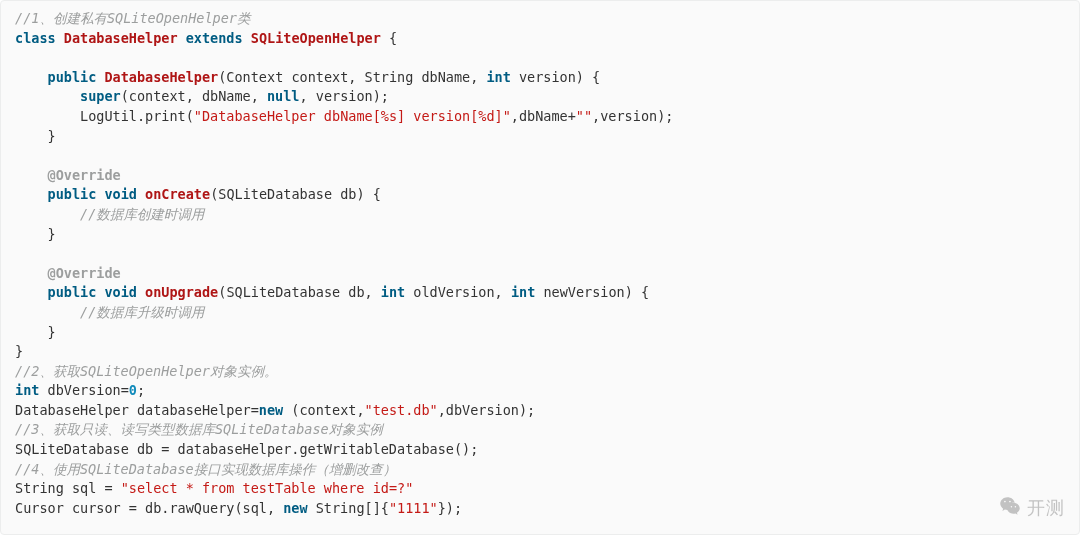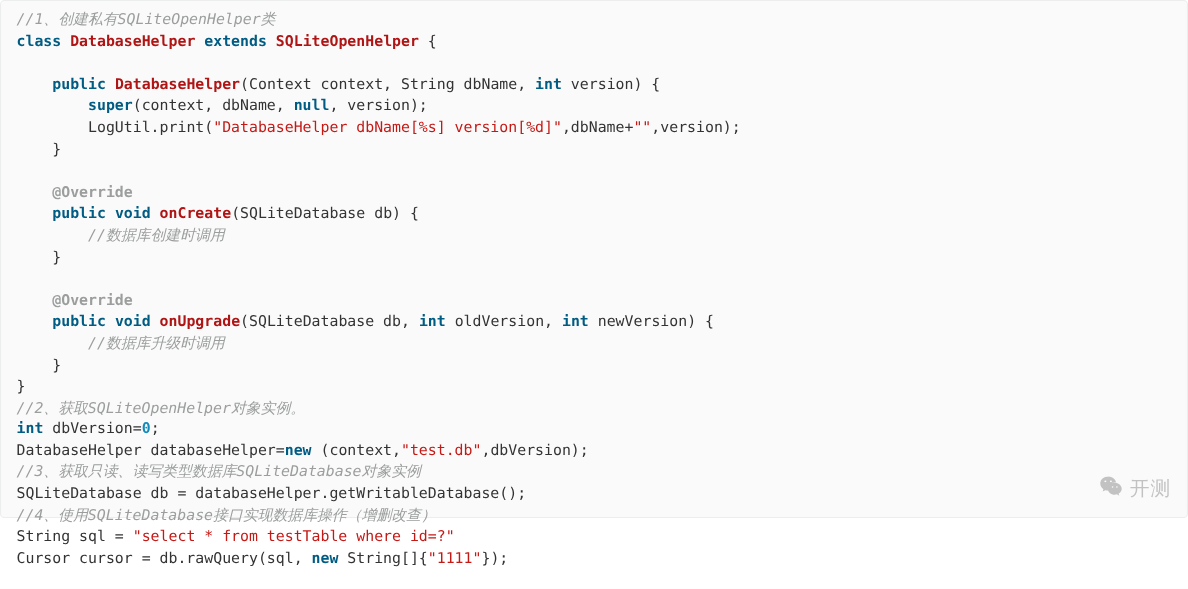--- a/index.html
+++ b/index.html
@@ -8,21 +8,21 @@
     width: 1080px;
     height: 535px;
     background: #ffffff;
     font-family: "SFMono-Regular", Consolas, "Liberation Mono", Menlo, Courier, monospace;
     overflow: hidden;
   }
   .code-block {
     position: relative;
     box-sizing: border-box;
     width: 1080px;
-    height: 471px;
+    height: 535px;
     padding: 8px 14px;
     background: #fafafa;
     border: 1px solid #eceded;
     border-radius: 4px;
   }
   pre {
     margin: 0;
     font-size: 13.5px;
     line-height: 19.6px;
     white-space: pre;

